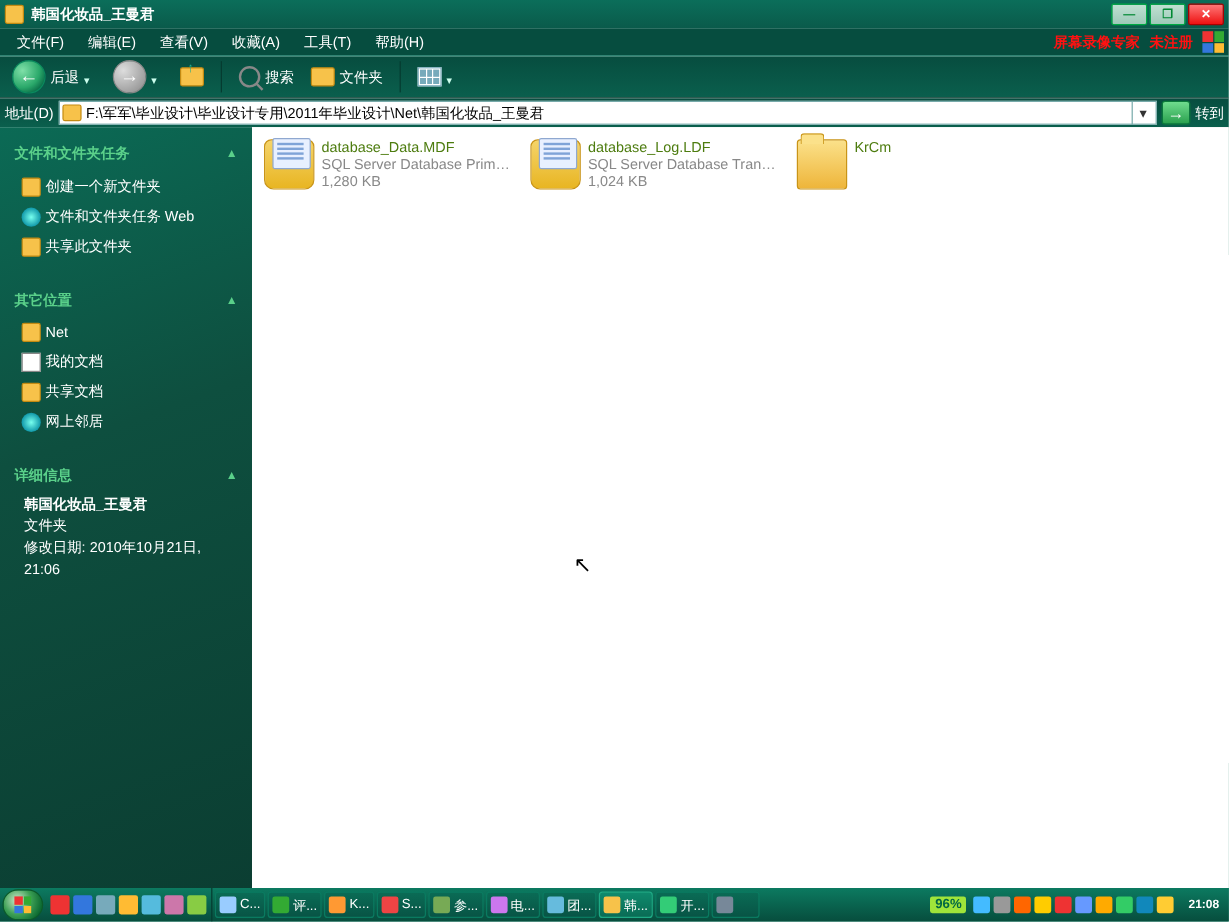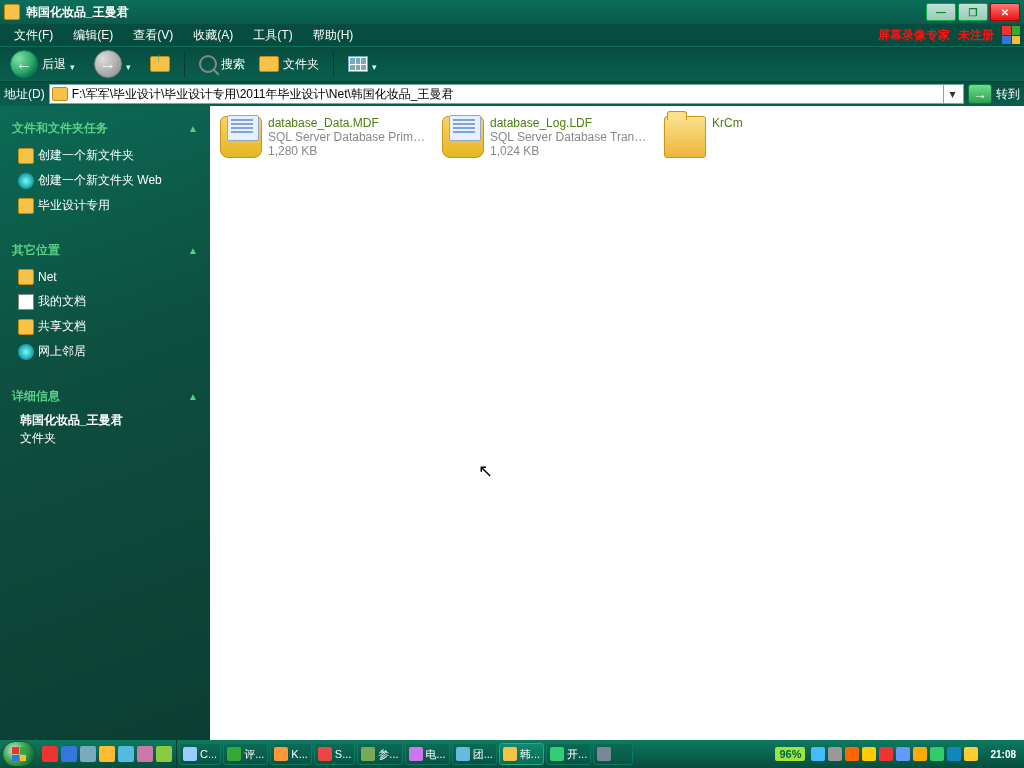--- a/index.html
+++ b/index.html
@@ -187,25 +187,25 @@
         <div class="panel-h">
           <span>文件和文件夹任务</span>
           <span class="chev">▲</span>
         </div>
         <div class="panel-item">
             <span class="sico folder"></span>
             <span>创建一个新文件夹</span>
           </div>
         <div class="panel-item">
             <span class="sico globe"></span>
-            <span>创建一个新文件夹 Web</span>
+            <span>文件和文件夹任务 Web</span>
           </div>
         <div class="panel-item">
             <span class="sico folder"></span>
-            <span>毕业设计专用</span>
+            <span>共享此文件夹</span>
           </div>
       </div>
 
       <div class="panel">
         <div class="panel-h">
           <span>其它位置</span>
           <span class="chev">▲</span>
         </div>
         <div class="panel-item">
             <span class="sico folder"></span>
@@ -226,20 +226,21 @@
       </div>
 
       <div class="panel">
         <div class="panel-h">
           <span>详细信息</span>
           <span class="chev">▲</span>
         </div>
         <div class="details">
           <div class="dt">韩国化妆品_王曼君</div>
           <div>文件夹</div>
+          <div><span>修改日期:</span> <span>2010年10月21日, 21:06</span></div>
         </div>
       </div>
     </div>
 
     <div class="filearea" id="filearea">
         <div class="fileitem">
           <div class="ficon db"></div>
   <div class="finfo">
             <div class="fname">database_Data.MDF</div>
   <div class="fdesc">SQL Server Database Primary ...</div>

